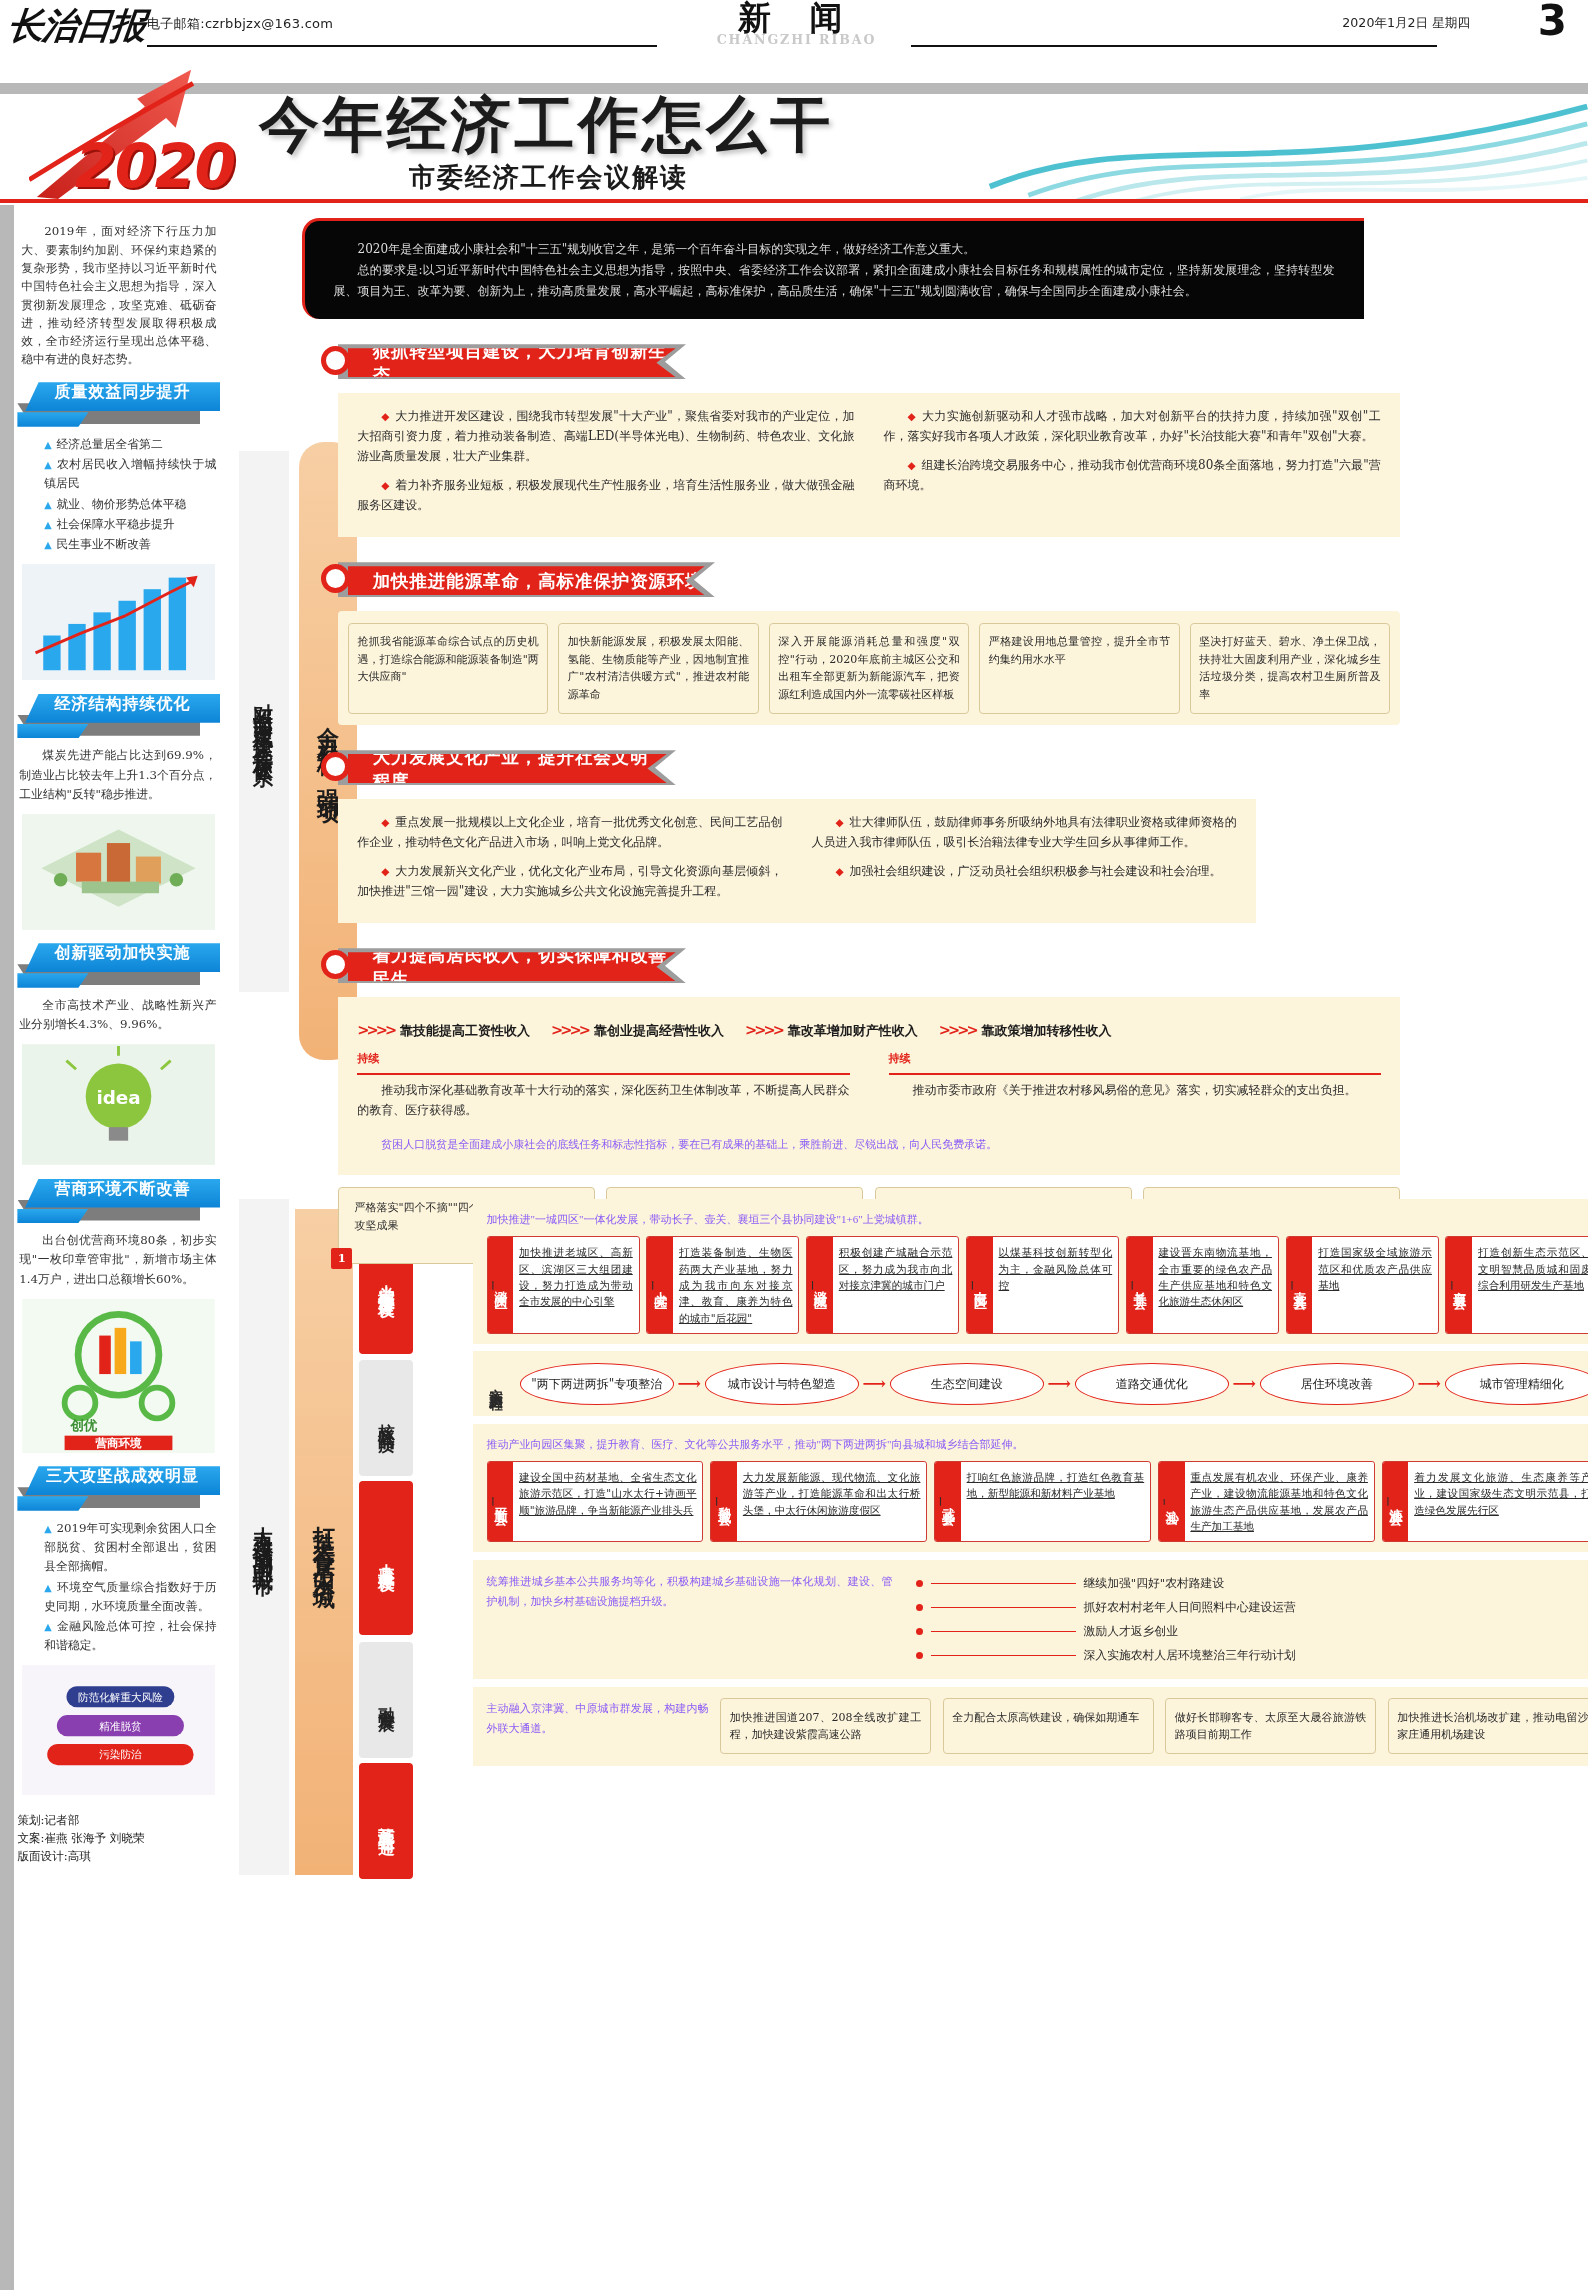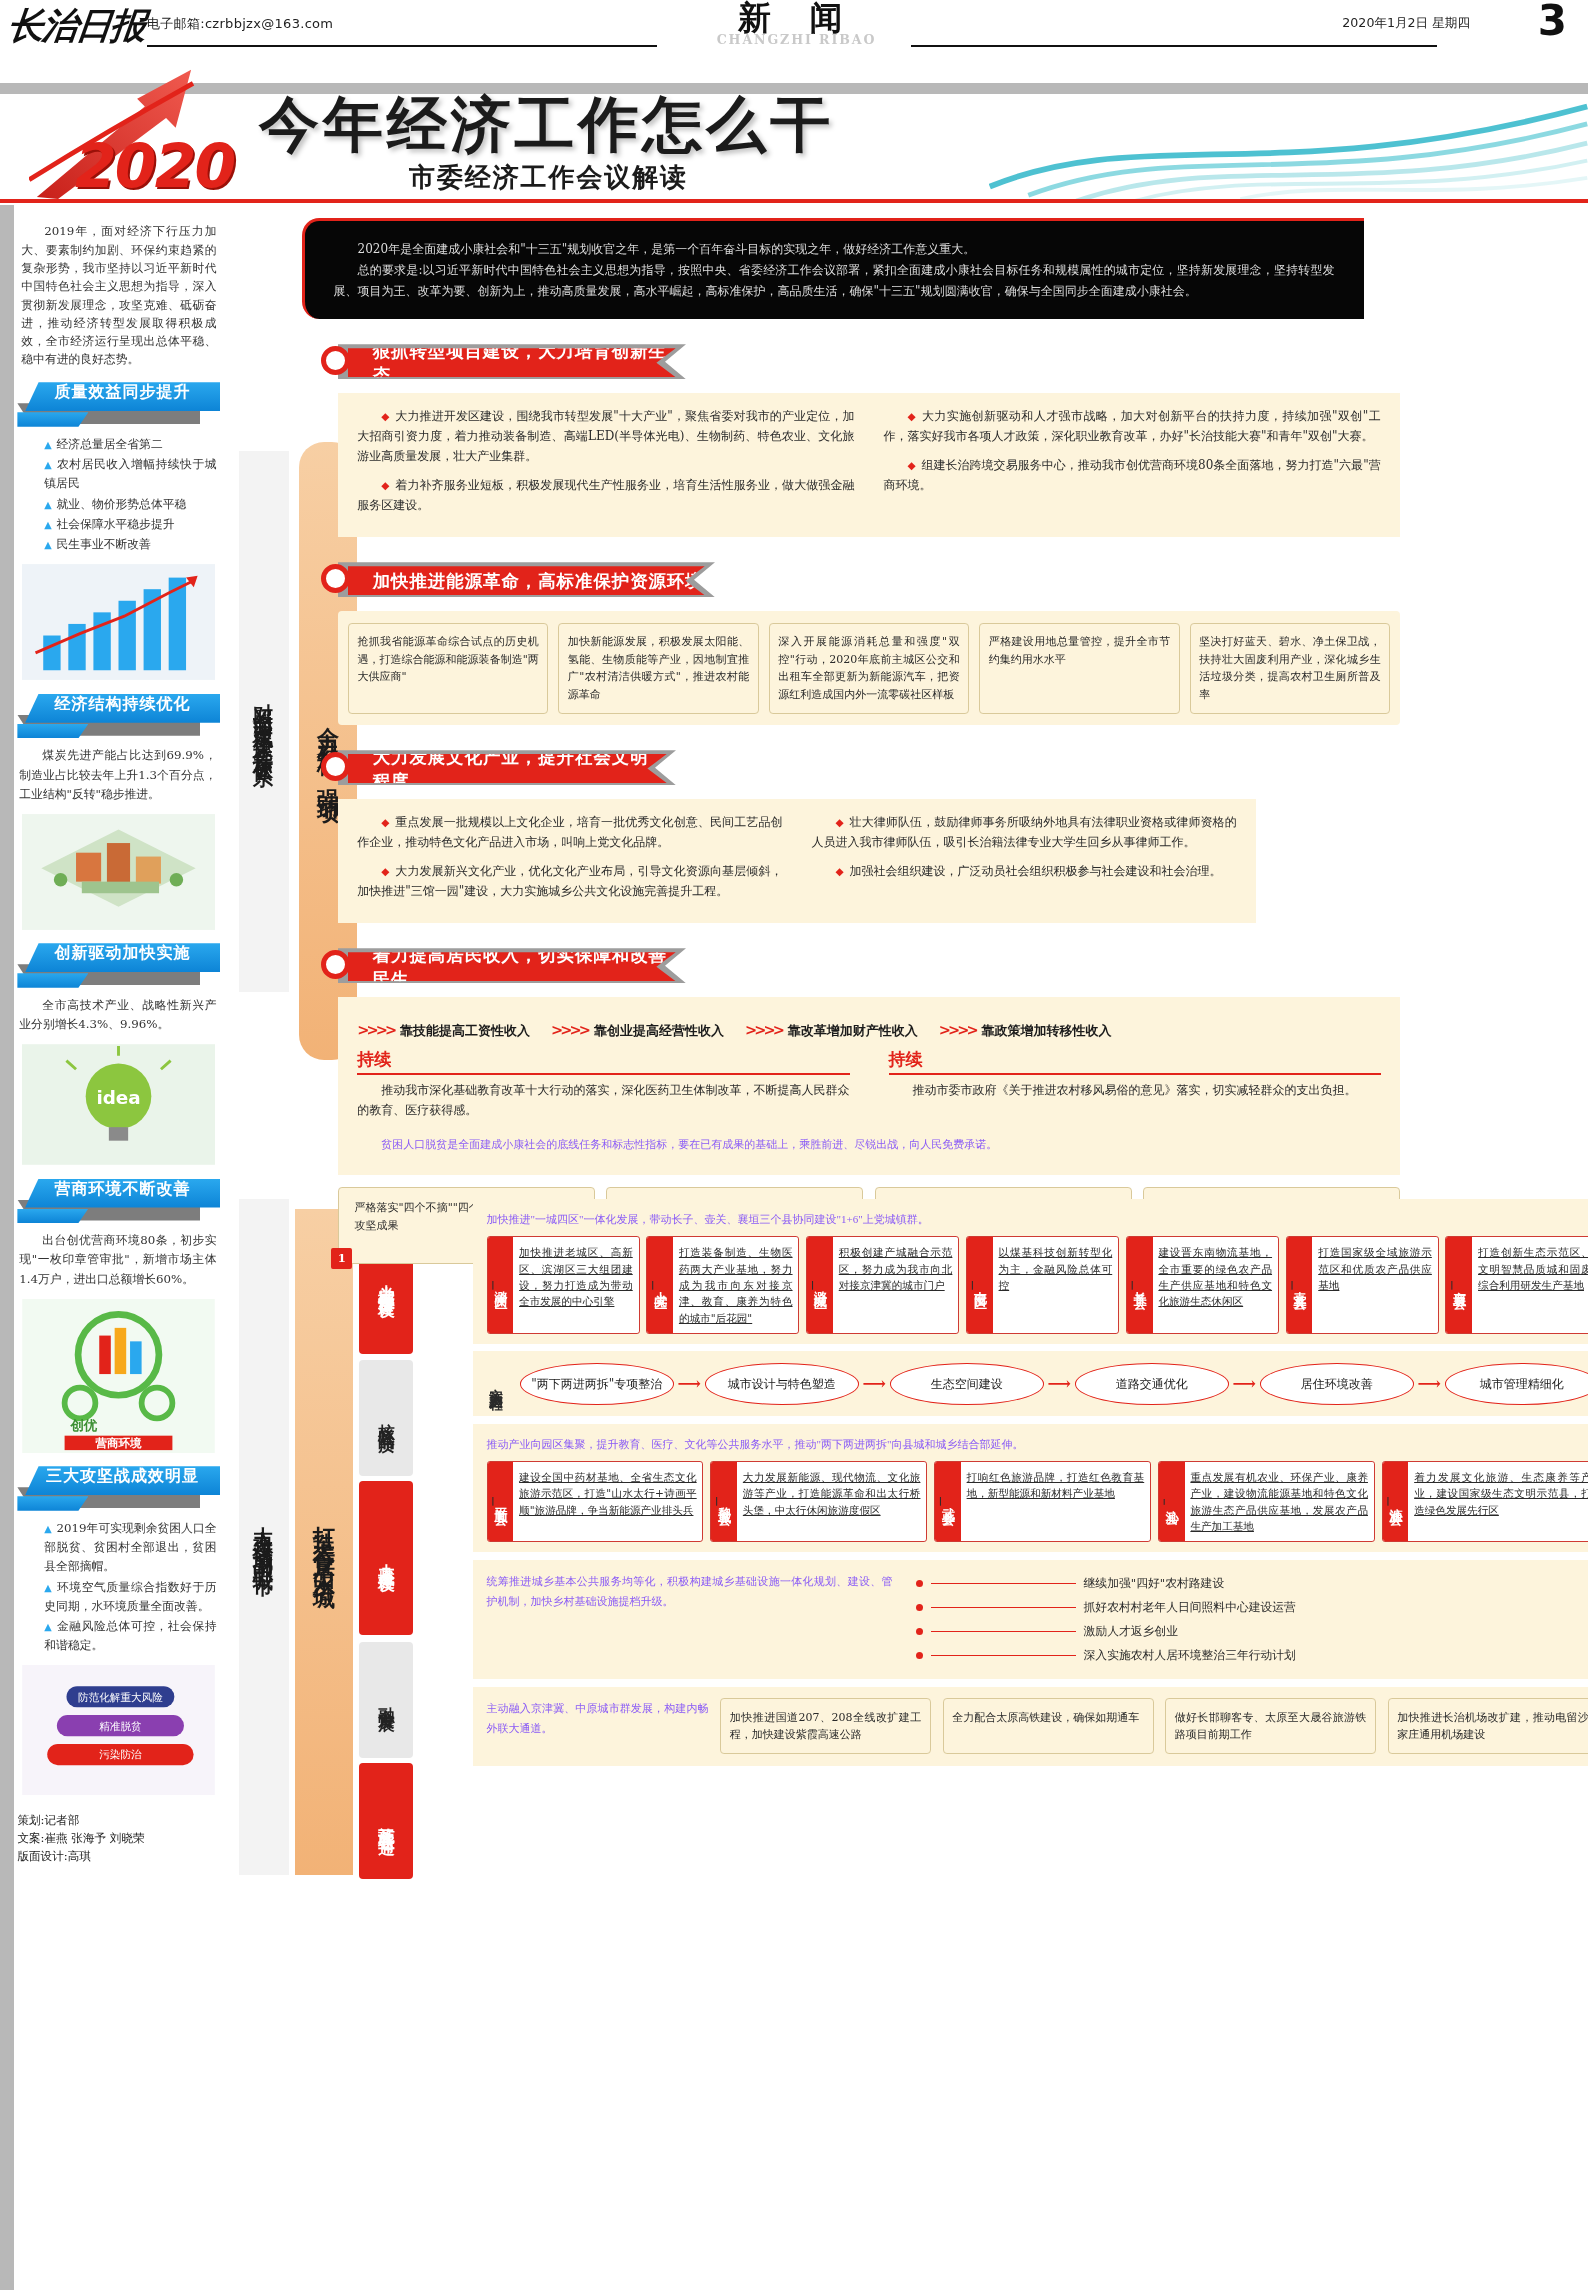--- a/index.html
+++ b/index.html
@@ -191,21 +191,21 @@
     flex: 1; background: #fdf4dc; border: 1px solid #d9c99a; border-radius: 3.9px;
     padding: 9.7px 8.7px; font-family: "DejaVu Serif","Liberation Serif",serif;
     font-size: 11px; line-height: 17.4px; color: #2a2a2a; text-align: justify;
   }
   .flowrow.band { background: #fdf4dc; padding: 11.6px 9.7px; border-radius: 3.9px; }
 
   .arrowrow { display: flex; gap: 21px; margin: 9.7px 0 7.7px 48px; }
   .chev { color: #e2231a; font-weight: bold; font-size: 14.5px; letter-spacing: -2.9px; margin-right: 5.8px; }
   .arrowrow .it { font-weight: bold; font-size: 13px; color: #1b1b1b; }
 
-  .cont-title { color: #e2231a; font-weight: bold; font-size: 17px; margin-bottom: 3.9px; }
+  .cont-title { color: #e2231a; font-weight: bold; font-size: 11px; margin-bottom: 3.9px; }
   .redline-h { height: 1.9px; background: #e2231a; margin: 1.9px 0 5.8px; }
 
   .numrow { display: flex; gap: 11.6px; margin-left: 48px; margin-top: 11.6px; }
   .numbox {
     flex: 1; position: relative; background: #fdf4dc; border: 1px solid #d9c99a;
     border-radius: 3.9px; padding: 11.6px 9.7px 11.6px 15.4px;
     font-family: "DejaVu Serif","Liberation Serif",serif;
     font-size: 11px; line-height: 17.4px; color: #2a2a2a; text-align: justify;
   }
   .numbox .n {

